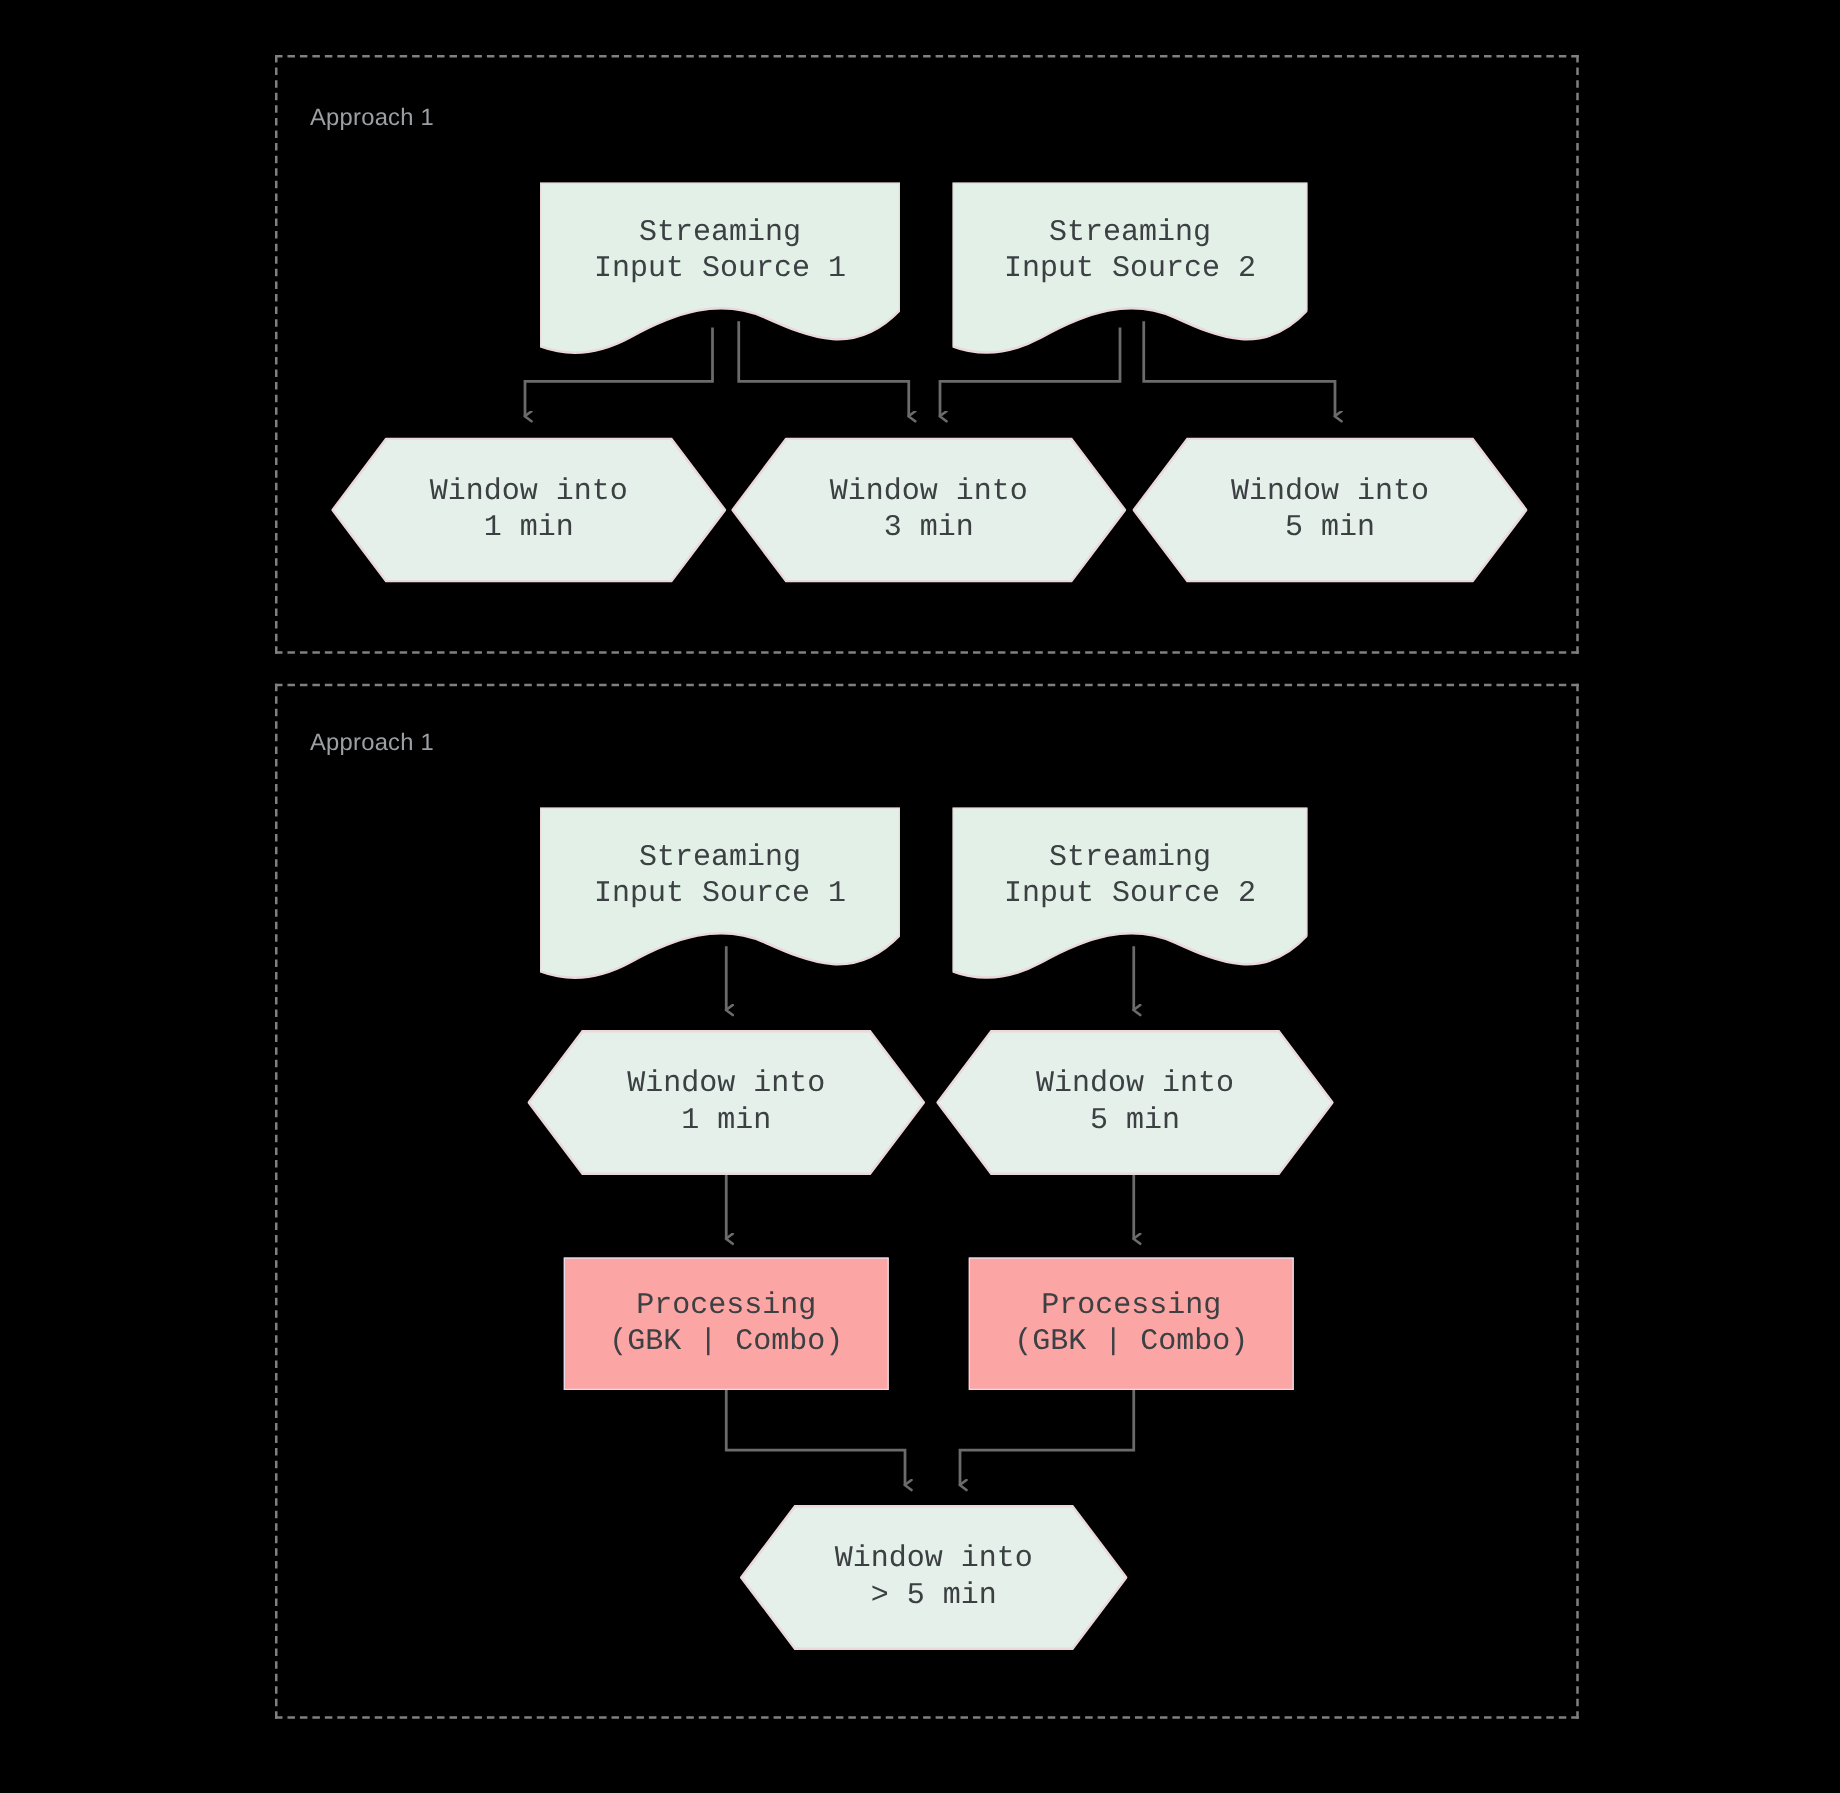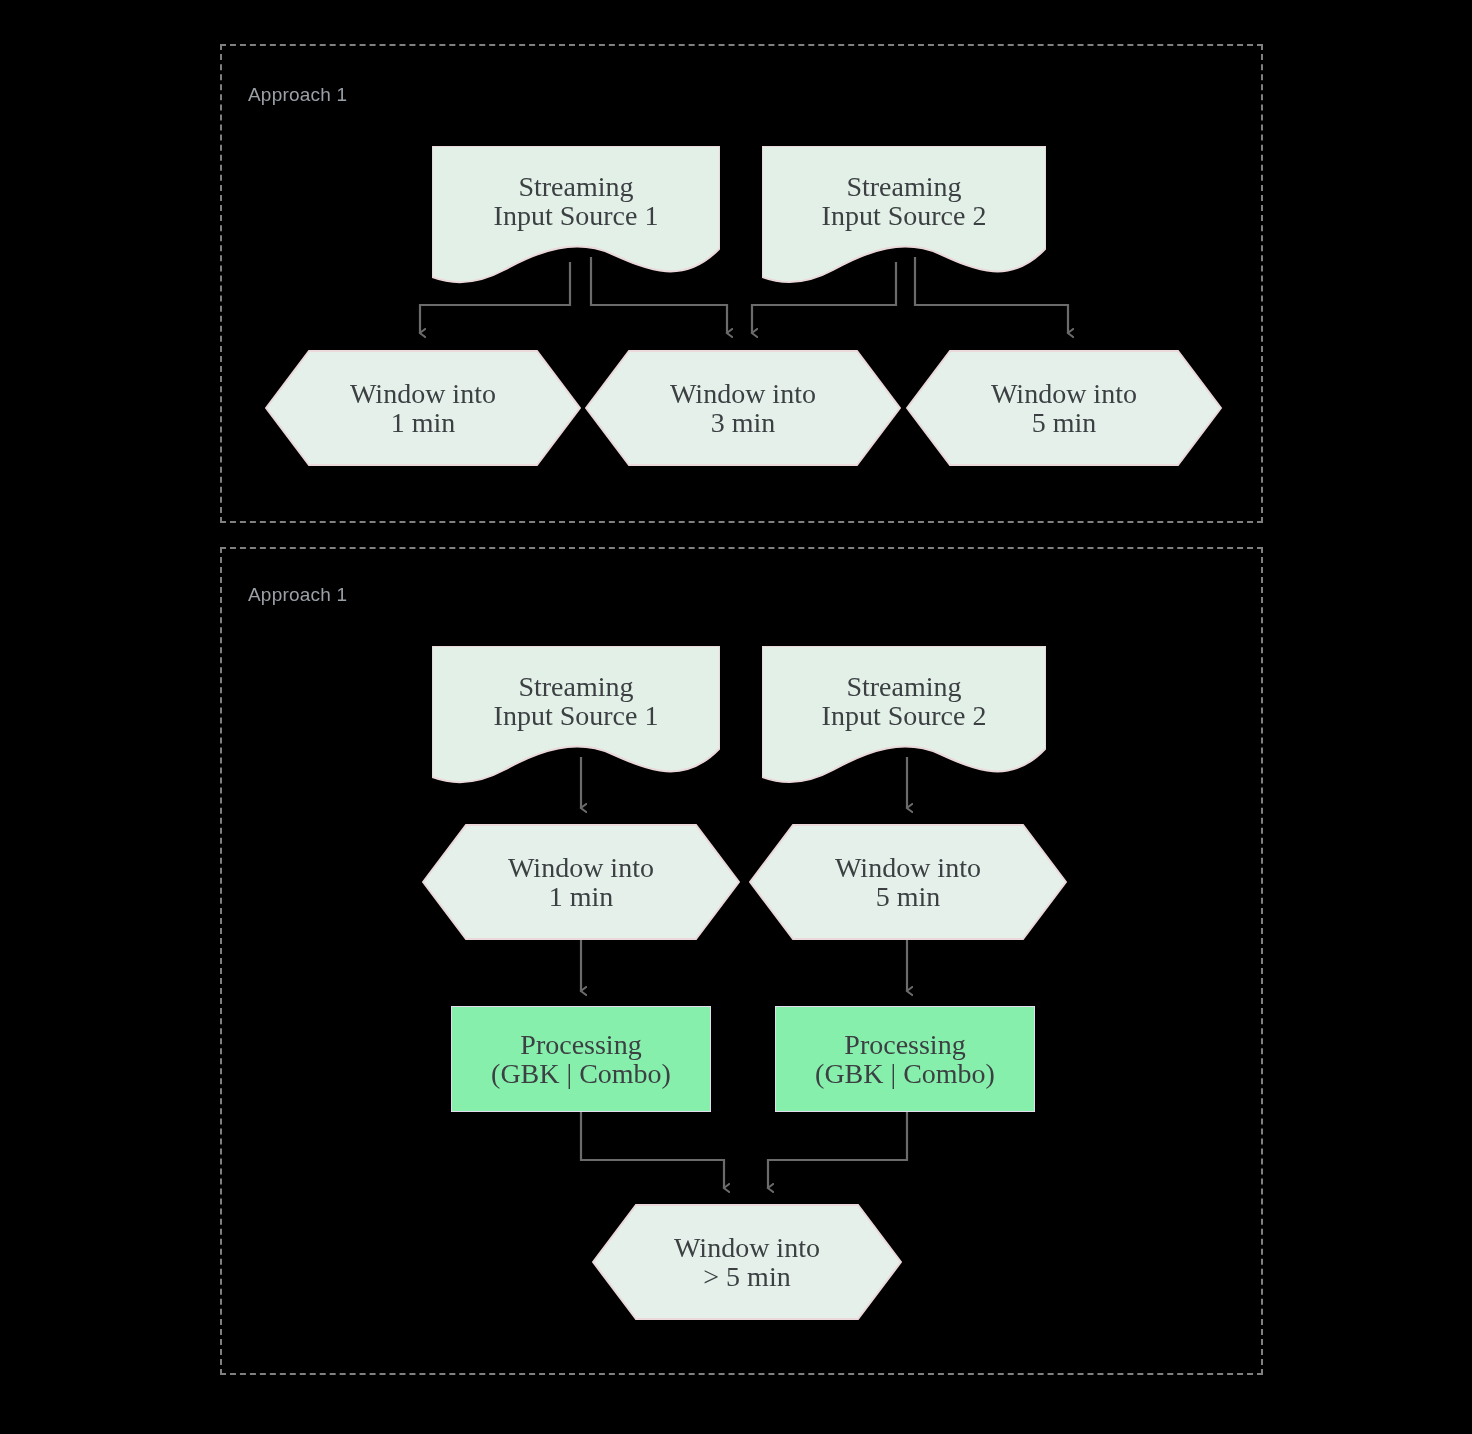--- a/index.html
+++ b/index.html
@@ -42,34 +42,34 @@
     font-family: "Liberation Sans", sans-serif;
   }
   .node {
     position: absolute;
     box-sizing: border-box;
     display: flex;
     align-items: center;
     justify-content: center;
     text-align: center;
     color: #3c4043;
-    font-size: 28px;
+    font-size: 24px;
     line-height: 29px;
-    font-family: Liberation Serif, serif;
+    font-family: Liberation Mono, monospace;
   }
   .node .lbl { position: relative; z-index: 2; pointer-events: none; }
   .node svg.shape {
     position: absolute;
     left: 0; top: 0;
     width: 100%;
     height: 100%;
     z-index: 1;
   }
   .rect-node {
-    background: #86efac;
+    background: #fca5a5;
     border: 1px solid #e3dcec;
   }
 </style>
 </head>
 <body>
 
 <div id="stage">
 
   <div class="group-box" style="left:220px; top:44px; width:1043px; height:479px;"></div>
   <div class="group-label" style="left:248px; top:84px;">Approach 1</div>

